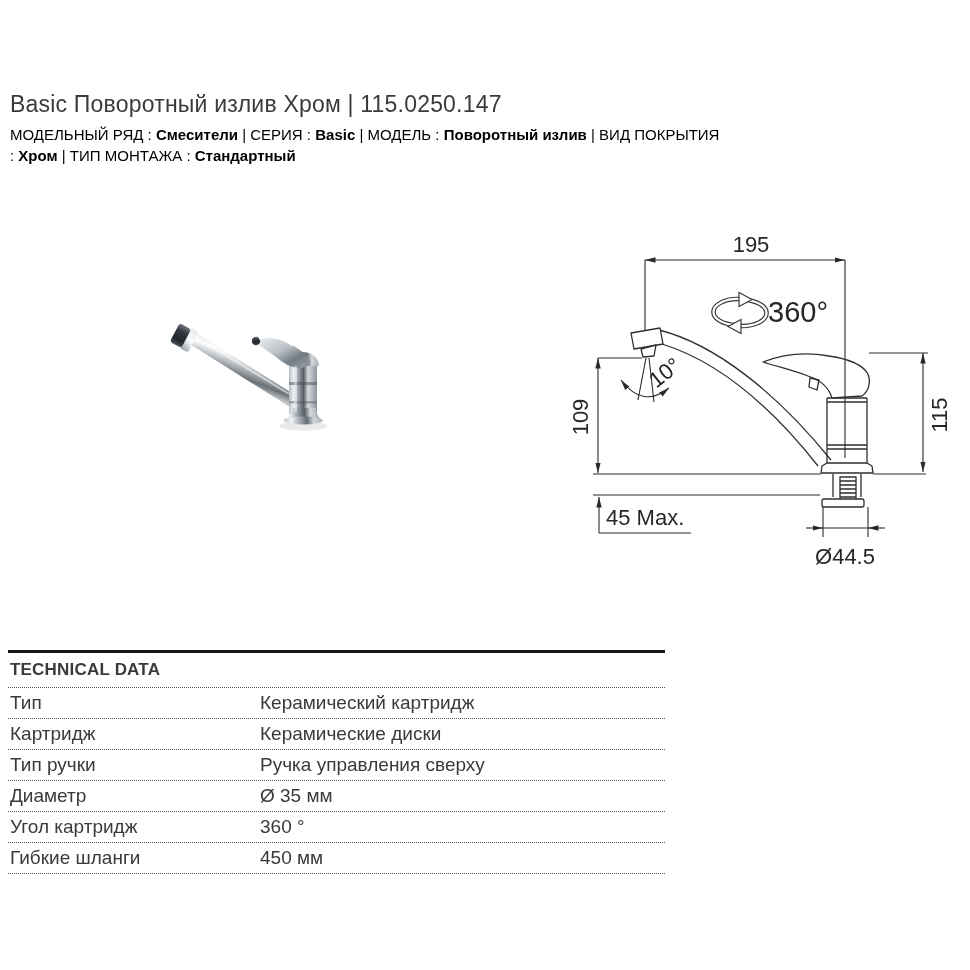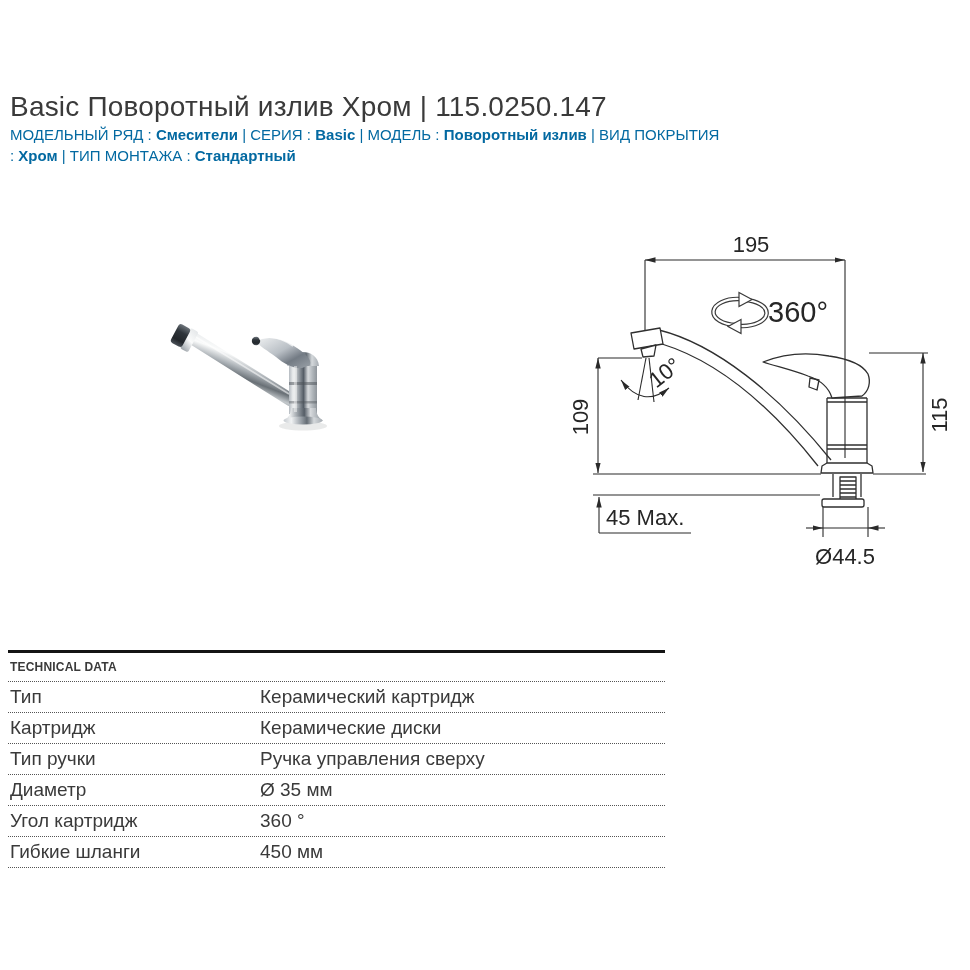--- a/index.html
+++ b/index.html
@@ -1,43 +1,43 @@
 <!DOCTYPE html>
 <html><head>
 <meta charset="utf-8">
 <style>
   *{margin:0;padding:0;box-sizing:border-box}
   html,body{width:970px;height:970px;background:#fff;overflow:hidden;
     font-family:"Liberation Sans",sans-serif;color:#3b3b3b;position:relative}
   .page{position:absolute;inset:0;background:#fff}
 
   
-  .title{position:absolute;left:10px;top:91px;font-size:28px;font-weight:400;
+  .title{position:absolute;left:10px;top:91px;font-size:23px;font-weight:400;
     color:#3a3a3a;letter-spacing:.2px;white-space:nowrap}
   .meta{position:absolute;left:10px;top:124px;width:712px;font-size:15px;
-    line-height:21px;color:#0369a1}
+    line-height:21px;color:#000000}
   .meta b{font-weight:700}
 
   
   .photo{position:absolute;left:150px;top:298px;width:200px;height:135px}
 
   
   .drawing{position:absolute;left:555px;top:230px;width:415px;height:340px}
   .drawing svg{position:absolute;left:0;top:0}
   .dim{position:absolute;font-size:22px;color:#262626;white-space:nowrap;line-height:1}
   .dim.c{transform:translate(-50%,-50%)}
   .dim.v{transform:translate(-50%,-50%) rotate(-90deg)}
   .dim.a{transform:translate(-50%,-50%) rotate(-38deg)}
   .dim.l{transform:translate(0,-50%)}
   .dim.big{font-size:29px}
 
   
   .tech{position:absolute;left:8px;top:650px;width:657px;color:#3a3a3a}
   .tech-head{border-top:3px solid #141414;border-bottom:1px dotted #555;
-    padding:7px 0 7px 2px;font-size:12px;font-weight:700;letter-spacing:.2px}
+    padding:7px 0 7px 2px;font-size:17px;font-weight:700;letter-spacing:.2px}
   .trow{display:grid;grid-template-columns:250px 1fr;align-items:center;
     height:31px;border-bottom:1px dotted #555;padding-left:2px;font-size:19px}
 </style>
 </head>
 <body>
 
 <div class="page">
 
   <h1 class="title">Basic Поворотный излив Хром | 115.0250.147</h1>
 

